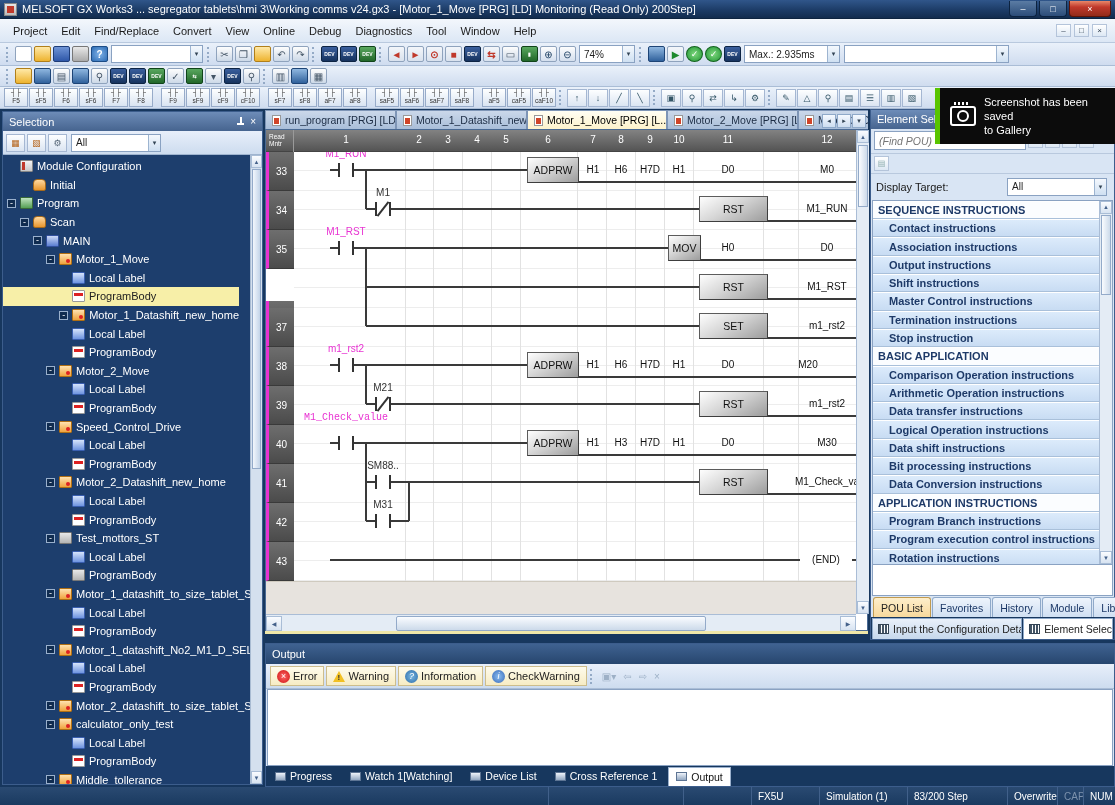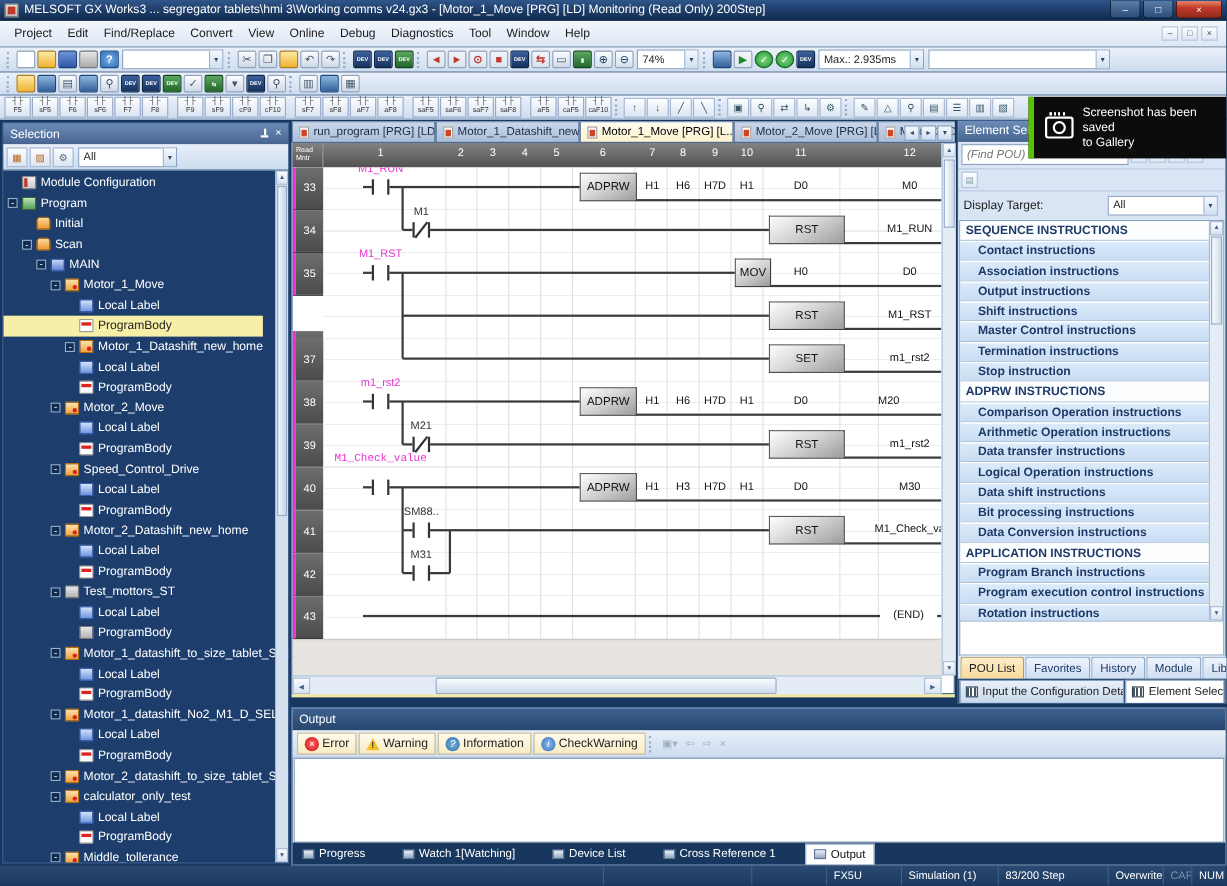--- a/index.html
+++ b/index.html
@@ -132,21 +132,21 @@
   #otools{height:25px;display:flex;align-items:center;padding:0 4px;gap:1px;background:linear-gradient(#e8effa,#cddcef);border-bottom:1px solid #aabdd6}
   .obtn{display:flex;align-items:center;height:20px;padding:0 6px;background:linear-gradient(#fefbec,#f7ecc4);border:1px solid #cdbd8c;font-size:11px;color:#222;gap:3px}
   .oi{width:13px;height:13px;border-radius:50%;color:#fff;font-size:9px;display:flex;align-items:center;justify-content:center;flex:0 0 auto}
   .oi-err{background:radial-gradient(#f66,#c11)}
   .oi-warn{width:0;height:0;border-radius:0;border-left:6px solid transparent;border-right:6px solid transparent;border-bottom:11px solid #f2c023;position:relative}
   .oi-warn i{position:absolute;left:-2px;top:2px;font-style:normal;font-size:8px;color:#333;font-weight:bold}
   .oi-info{background:radial-gradient(#7ab7e0,#2a69a8)}
   .oi-chk{background:radial-gradient(#8cbef0,#3668b8)}
   .dico{color:#9db0c6;font-size:10px;margin:0 3px}
   #ocontent{flex:1;background:#fff;border:1px solid #8aa2c2;margin:0 1px}
-  #docktabs{height:20px;background:#17375e;display:flex;align-items:center;gap:20px;padding-left:2px}
+  #docktabs{height:20px;background:#17375e;display:flex;align-items:center;gap:4px;padding-left:2px}
   .dtab{display:flex;align-items:center;gap:4px;padding:2px 7px;font-size:10.5px;color:#fff;height:19px}
   .dtab.active{background:#fff;color:#111;border:1px solid #9ab0cc;border-bottom:none}
   .dti{width:11px;height:9px;background:linear-gradient(#eef3fa,#93a8c2);border:1px solid #5d7493;flex:0 0 auto}
   
   #statusbar{position:absolute;left:0;top:787px;width:1115px;height:18px;background:linear-gradient(#2a4a72,#1a3a60);display:flex;align-items:center}
   #statusbar .spacer{flex:1}
   .sfield{border-left:1px solid #41608a;height:100%;display:flex;align-items:center;padding:0 6px;font-size:10px;color:#fff;white-space:nowrap;overflow:hidden}
   .sfield.dim{color:#7d92ad}
   
   #notif{position:absolute;left:935px;top:88px;width:180px;height:56px;background:#0c0c0c;display:flex;align-items:center;z-index:50}
@@ -385,29 +385,29 @@
         <span>All</span>
         <span class="ca">▾</span>
       </span>
   </div>
   <div id="navtree">
     <div class="trow noexp" style="padding-left: 4px;">
         <span class="exp"></span>
         <span class="ti ti-module"></span>
         <span>Module Configuration</span>
       </div>
+      <div class="trow noexp" style="padding-left: 17px;">
+        <span class="exp"></span>
+        <span class="ti ti-db"></span>
+        <span>Initial</span>
+      </div>
       <div class="trow" style="padding-left: 4px;">
         <span class="exp"></span>
         <span class="ti ti-program"></span>
         <span>Program</span>
-      </div>
-      <div class="trow noexp" style="padding-left: 17px;">
-        <span class="exp"></span>
-        <span class="ti ti-db"></span>
-        <span>Initial</span>
       </div>
       <div class="trow" style="padding-left: 17px;">
         <span class="exp"></span>
         <span class="ti ti-db"></span>
         <span>Scan</span>
       </div>
       <div class="trow" style="padding-left: 30px;">
         <span class="exp"></span>
         <span class="ti ti-main"></span>
         <span>MAIN</span>
@@ -777,21 +777,21 @@
       <div class="erow">
         <span>Master Control instructions</span>
       </div>
       <div class="erow">
         <span>Termination instructions</span>
       </div>
       <div class="erow">
         <span>Stop instruction</span>
       </div>
       <div class="erow t-category">
-        <span>ADPRW INSTRUCTIONS</span>
+        <span>BASIC APPLICATION</span>
       </div>
       <div class="erow">
         <span>Comparison Operation instructions</span>
       </div>
       <div class="erow">
         <span>Arithmetic Operation instructions</span>
       </div>
       <div class="erow">
         <span>Data transfer instructions</span>
       </div>

